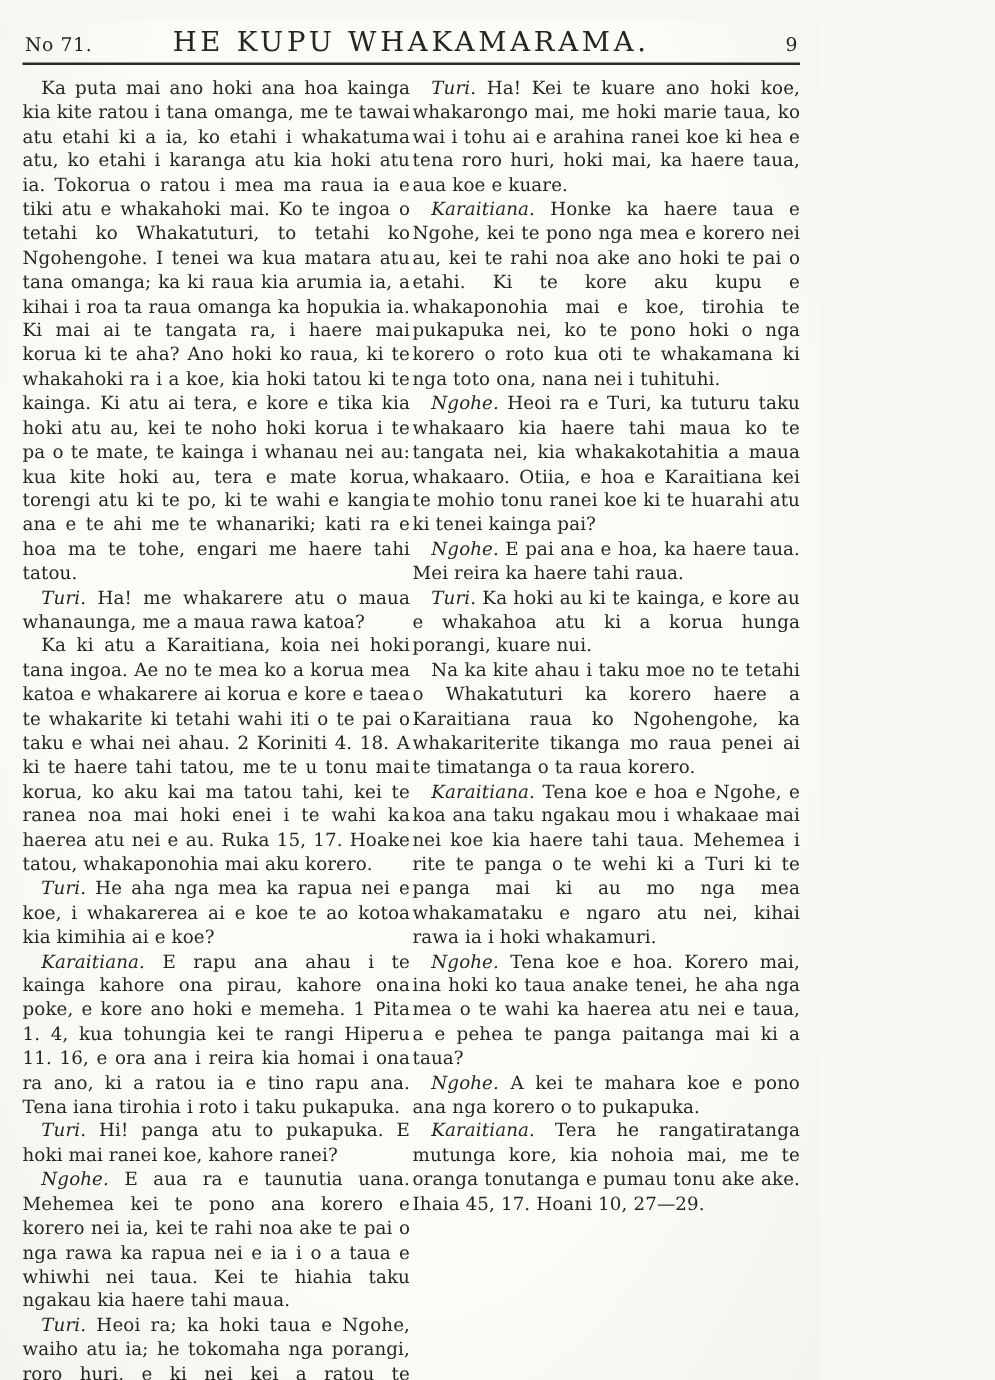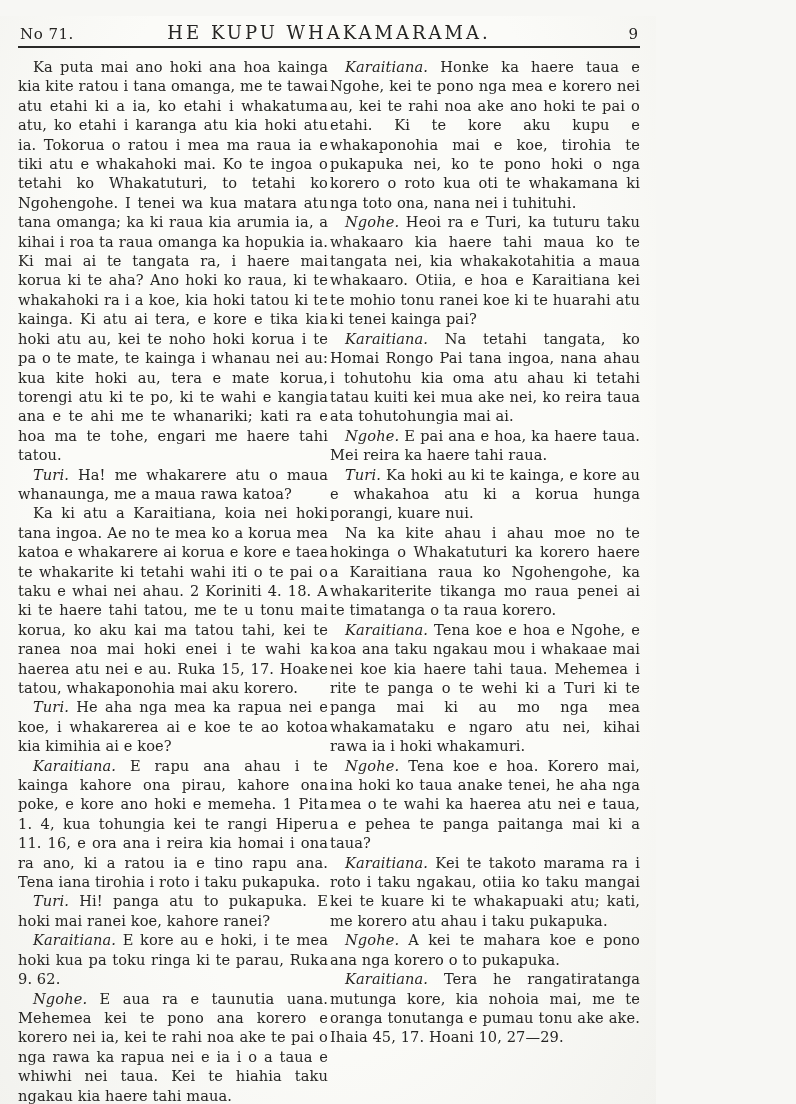--- a/index.html
+++ b/index.html
@@ -24,21 +24,21 @@
     justify-content:space-between;
     border-bottom:2px solid #2a2a28;
     padding:0 2px 3px 2px;
   }
   .issue-no{
     font-size:15px;
     letter-spacing:0.5px;
     min-width:90px;
   }
   .paper-title{
-    font-size:18px;
+    font-size:22px;
     font-weight:normal;
     letter-spacing:3px;
     margin:0;
     text-align:center;
     flex:1;
   }
   .page-no{
     font-size:15px;
     min-width:90px;
     text-align:right;
@@ -76,32 +76,30 @@
   </header>
 
   <main class="columns">
     <div class="col" id="col-left">
         <p class="para">Ka puta mai ano hoki ana hoa kainga kia kite ratou i tana omanga, me te tawai atu etahi ki a ia, ko etahi i whakatuma atu, ko etahi i karanga atu kia hoki atu ia.  Tokorua o ratou i mea ma raua ia e tiki atu e whakahoki mai.  Ko te ingoa o tetahi ko Whakatuturi, to tetahi ko Ngohengohe.  I tenei wa kua matara atu tana omanga; ka ki raua kia arumia ia, a kihai i roa ta raua omanga ka hopukia ia.  Ki mai ai te tangata ra, i haere mai korua ki te aha?  Ano hoki ko raua, ki te whakahoki ra i a koe, kia hoki tatou ki te kainga.  Ki atu ai tera, e kore e tika kia hoki atu au, kei te noho hoki korua i te pa o te mate, te kainga i whanau nei au: kua kite hoki au, tera e mate korua, torengi atu ki te po, ki te wahi e kangia ana e te ahi me te whanariki; kati ra e hoa ma te tohe, engari me haere tahi tatou.</p>
         <p class="para"><span class="speaker">Turi.</span>  Ha!  me whakarere atu o maua whanaunga, me a maua rawa katoa?</p>
         <p class="para">Ka ki atu a Karaitiana, koia nei hoki tana ingoa.  Ae no te mea ko a korua mea katoa e whakarere ai korua e kore e taea te whakarite ki tetahi wahi iti o te pai o taku e whai nei ahau. 2 Koriniti 4. 18.  A ki te haere tahi tatou, me te u tonu mai korua, ko aku kai ma tatou tahi, kei te ranea noa mai hoki enei i te wahi ka haerea atu nei e au.  Ruka 15, 17.  Hoake tatou, whakaponohia mai aku korero.</p>
         <p class="para"><span class="speaker">Turi.</span>  He aha nga mea ka rapua nei e koe, i whakarerea ai e koe te ao kotoa kia kimihia ai e koe?</p>
         <p class="para"><span class="speaker">Karaitiana.</span>  E rapu ana ahau i te kainga kahore ona pirau, kahore ona poke, e kore ano hoki e memeha.  1 Pita 1. 4, kua tohungia kei te rangi Hiperu 11. 16, e ora ana i reira kia homai i ona ra ano, ki a ratou ia e tino rapu ana.  Tena iana tirohia i roto i taku pukapuka.</p>
         <p class="para"><span class="speaker">Turi.</span>  Hi!  panga atu to pukapuka.  E hoki mai ranei koe, kahore ranei?</p>
-        <p class="para"><span class="speaker">Karaitiana.</span>  E kore au e hoki, i te mea hoki kua pa toku ringa ki te parau, Ruka 9. 62.</p>
         <p class="para"><span class="speaker">Ngohe.</span>  E aua ra e taunutia uana.  Mehemea kei te pono ana korero e korero nei ia, kei te rahi noa ake te pai o nga rawa ka rapua nei e ia i o a taua e whiwhi nei taua.  Kei te hiahia taku ngakau kia haere tahi maua.</p>
         <p class="para"><span class="speaker">Turi.</span>  Heoi ra; ka hoki taua e Ngohe, waiho atu ia; he tokomaha nga porangi, roro huri, e ki nei kei a ratou te matauranga rahi ake i to te hunga whai whakaaro tika.</p>
       </div>
     <div class="col" id="col-right">
+        <p class="para"><span class="speaker">Turi.</span>  Ha!  Kei te kuare ano hoki koe, whakarongo mai, me hoki marie taua, ko wai i tohu ai e arahina ranei koe ki hea e tena roro huri, hoki mai, ka haere taua, aua koe e kuare.</p>
         <p class="para"><span class="speaker">Karaitiana.</span>  Honke ka haere taua e Ngohe, kei te pono nga mea e korero nei au, kei te rahi noa ake ano hoki te pai o etahi.  Ki te kore aku kupu e whakaponohia mai e koe, tirohia te pukapuka nei, ko te pono hoki o nga korero o roto kua oti te whakamana ki nga toto ona, nana nei i tuhituhi.</p>
         <p class="para"><span class="speaker">Ngohe.</span>  Heoi ra e Turi, ka tuturu taku whakaaro kia haere tahi maua ko te tangata nei, kia whakakotahitia a maua whakaaro.  Otiia, e hoa e Karaitiana kei te mohio tonu ranei koe ki te huarahi atu ki tenei kainga pai?</p>
-        <p class="para"><span class="speaker">Karaitiana.</span>  Na tetahi tangata, ko Homai Rongo Pai tana ingoa, nana ahau i tohutohu kia oma atu ahau ki tetahi tatau kuiti kei mua ake nei, ko reira taua ata tohutohungia mai ai.</p>
         <p class="para"><span class="speaker">Ngohe.</span>  E pai ana e hoa, ka haere taua. Mei reira ka haere tahi raua.</p>
         <p class="para"><span class="speaker">Turi.</span>  Ka hoki au ki te kainga, e kore au e whakahoa atu ki a korua hunga porangi, kuare nui.</p>
-        <p class="para">Na ka kite ahau i ahau moe no te hokinga o Whakatuturi ka korero haere a Karaitiana raua ko Ngohengohe, ka whakariterite tikanga mo raua penei ai te timatanga o ta raua korero.</p>
+        <p class="para">Na ka kite ahau i taku moe no te tetahi o Whakatuturi ka korero haere a Karaitiana raua ko Ngohengohe, ka whakariterite tikanga mo raua penei ai te timatanga o ta raua korero.</p>
         <p class="para"><span class="speaker">Karaitiana.</span>  Tena koe e hoa e Ngohe, e koa ana taku ngakau mou i whakaae mai nei koe kia haere tahi taua.  Mehemea i rite te panga o te wehi ki a Turi ki te panga mai ki au mo nga mea whakamataku e ngaro atu nei, kihai rawa ia i hoki whakamuri.</p>
         <p class="para"><span class="speaker">Ngohe.</span>  Tena koe e hoa.  Korero mai, ina hoki ko taua anake tenei, he aha nga mea o te wahi ka haerea atu nei e taua, a e pehea te panga paitanga mai ki a taua?</p>
-        <p class="para"><span class="speaker">Karaitiana.</span>  Kei te takoto marama ra i roto i taku ngakau, otiia ko taku mangai kei te kuare ki te whakapuaki atu; kati, me korero atu ahau i taku pukapuka.</p>
         <p class="para"><span class="speaker">Ngohe.</span>  A kei te mahara koe e pono ana nga korero o to pukapuka.</p>
         <p class="para"><span class="speaker">Karaitiana.</span>  Tera he rangatiratanga mutunga kore, kia nohoia mai, me te oranga tonutanga e pumau tonu ake ake.  Ihaia 45, 17.  Hoani 10, 27—29.</p>
       </div>
   </main>
 
 </div>
 
 </body></html>

